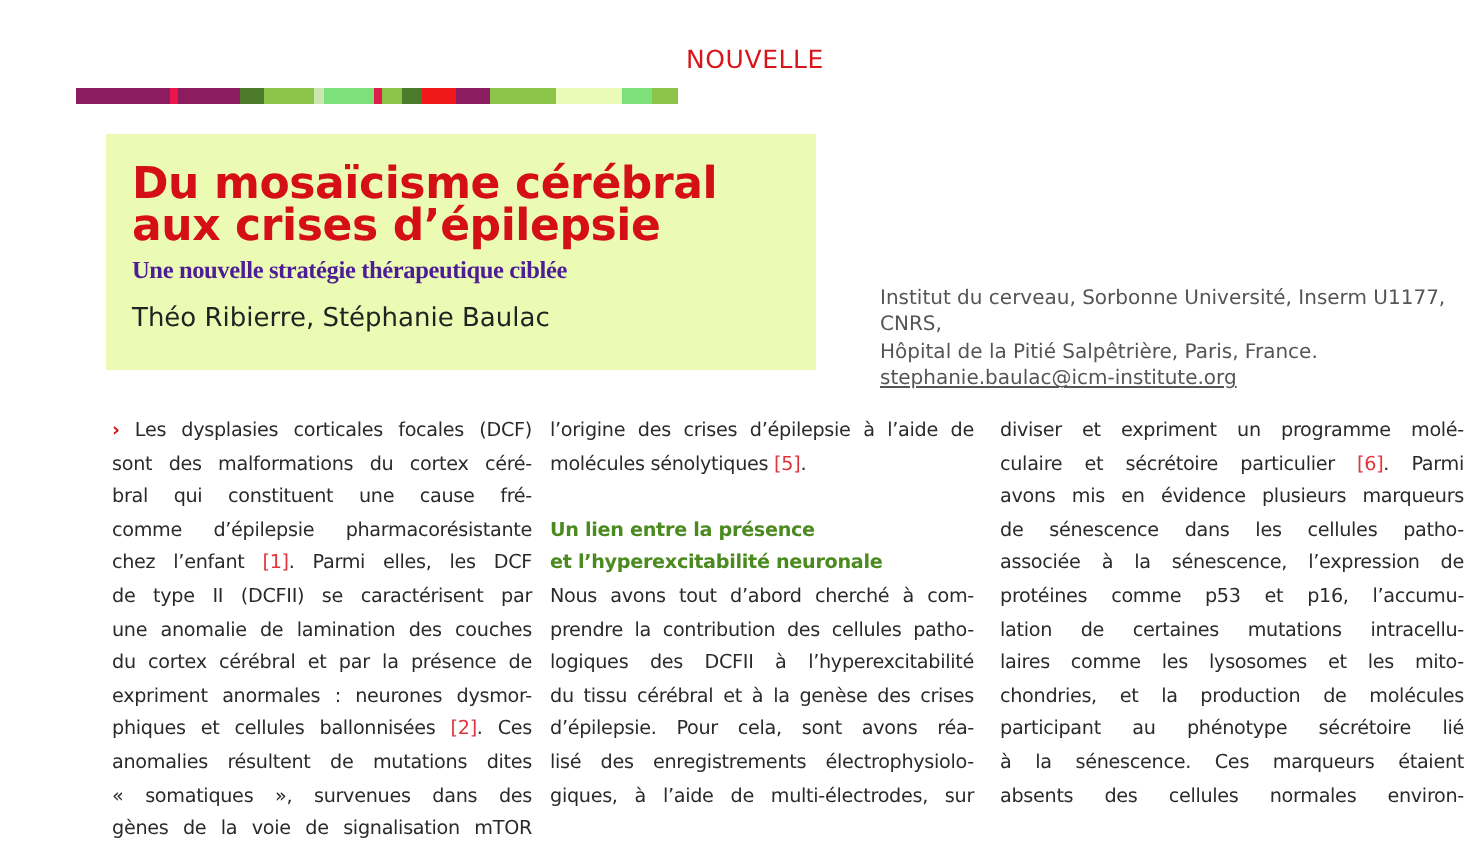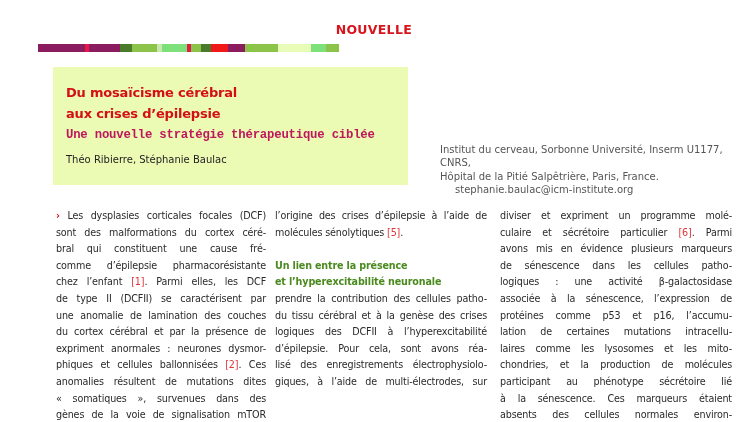--- a/index.html
+++ b/index.html
@@ -1,50 +1,50 @@
 <!DOCTYPE html>
 <html><head>
 <meta charset="utf-8">
 <style>
   * { margin: 0; padding: 0; box-sizing: border-box; }
   html, body { width: 737px; height: 422px; overflow: hidden; background: #ffffff; }
   body { position: relative; font-family: "DejaVu Sans", sans-serif; color: #2a2a2a; }
 
   .section-label {
     position: absolute; left: 332px; top: 22px; width: 80px; text-align: right;
-    font-family: "DejaVu Sans", sans-serif; font-weight: bold; font-size: 12.5px;
+    font-family: "DejaVu Sans", sans-serif; font-weight: normal; font-size: 12.5px;
     color: #d8141c; letter-spacing: 0.3px;
   }
   .color-bar { position: absolute; left: 38px; top: 44px; width: 372px; height: 8px; display: flex; }
   .color-bar span { display: block; height: 100%; }
 
   .title-box {
     position: absolute; left: 53px; top: 67px; width: 355px; height: 118px;
     background: #ecfbb4;
   }
   .title-main {
     position: absolute; left: 66px; top: 82px; width: 330px;
-    font-family: "DejaVu Sans", sans-serif; font-weight: bold; font-size: 13px; line-height: 21px;
+    font-family: "DejaVu Sans", sans-serif; font-weight: bold; font-size: 22px; line-height: 21px;
     color: #d40f16; letter-spacing: -0.2px;
   }
   .title-sub {
     position: absolute; left: 66px; top: 128px; width: 340px;
-    font-family: Liberation Mono, monospace; font-weight: bold; font-size: 12.3px; line-height: 15px;
-    color: #be185d; letter-spacing: -0.2px;
+    font-family: Liberation Serif, serif; font-weight: bold; font-size: 12.3px; line-height: 15px;
+    color: #4c1d95; letter-spacing: -0.2px;
   }
   .authors {
     position: absolute; left: 66px; top: 154px; width: 300px;
-    font-family: "DejaVu Sans", sans-serif; font-size: 10px; line-height: 12px; color: #222;
+    font-family: "DejaVu Sans", sans-serif; font-size: 13px; line-height: 12px; color: #222;
   }
 
   .affil {
     position: absolute; left: 440px; top: 143px; width: 310px;
     font-family: "DejaVu Sans", sans-serif; font-size: 10px; line-height: 13.4px; color: #555;
   }
-  .affil .email { color: #555; margin-left: 15px; }
+  .affil .email { text-decoration: underline; color: #555; }
 
   .col {
     position: absolute; top: 208px;
     font-family: "DejaVu Sans", sans-serif; font-size: 9.6px; line-height: 16.6px; color: #2a2a2a;
     text-align: justify; letter-spacing: -0.15px;
   }
   .col1 { left: 56px; width: 210px; }
   .col2 { left: 275px; width: 212px; }
   .col3 { left: 500px; width: 232px; }
   .col .line { display: block; white-space: nowrap; text-align-last: justify; overflow: visible; }
@@ -109,34 +109,34 @@
   <span class="line">« somatiques », survenues dans des</span>
   <span class="line">gènes de la voie de signalisation mTOR</span>
 </div>
 
 <div class="col col2">
   <span class="line">l’origine des crises d’épilepsie à l’aide de</span>
   <span class="line last"><span>molécules sénolytiques </span><span class="ref">[5]</span><span>.</span></span>
   <span class="spacer"></span>
   <span class="subhead">Un lien entre la présence</span>
   <span class="subhead">et l’hyperexcitabilité neuronale</span>
+  <span class="line">Nous avons tout d’abord cherché à com-</span>
   <span class="line">prendre la contribution des cellules patho-</span>
+  <span class="line">logiques des DCFII à l’hyperexcitabilité</span>
   <span class="line">du tissu cérébral et à la genèse des crises</span>
-  <span class="line">logiques des DCFII à l’hyperexcitabilité</span>
   <span class="line">d’épilepsie. Pour cela, sont avons réa-</span>
   <span class="line">lisé des enregistrements électrophysiolo-</span>
   <span class="line">giques, à l’aide de multi-électrodes, sur</span>
 </div>
 
 <div class="col col3">
   <span class="line">diviser et expriment un programme molé-</span>
   <span class="line"><span>culaire et sécrétoire particulier </span><span class="ref">[6]</span><span>. Parmi</span></span>
   <span class="line">avons mis en évidence plusieurs marqueurs</span>
   <span class="line">de sénescence dans les cellules patho-</span>
-  <span class="line">logiques : une activité β-galactosidase</span>
   <span class="line">associée à la sénescence, l’expression de</span>
   <span class="line">protéines comme p53 et p16, l’accumu-</span>
   <span class="line">lation de certaines mutations intracellu-</span>
   <span class="line">laires comme les lysosomes et les mito-</span>
   <span class="line">chondries, et la production de molécules</span>
   <span class="line">participant au phénotype sécrétoire lié</span>
   <span class="line">à la sénescence. Ces marqueurs étaient</span>
   <span class="line">absents des cellules normales environ-</span>
 </div>
 

